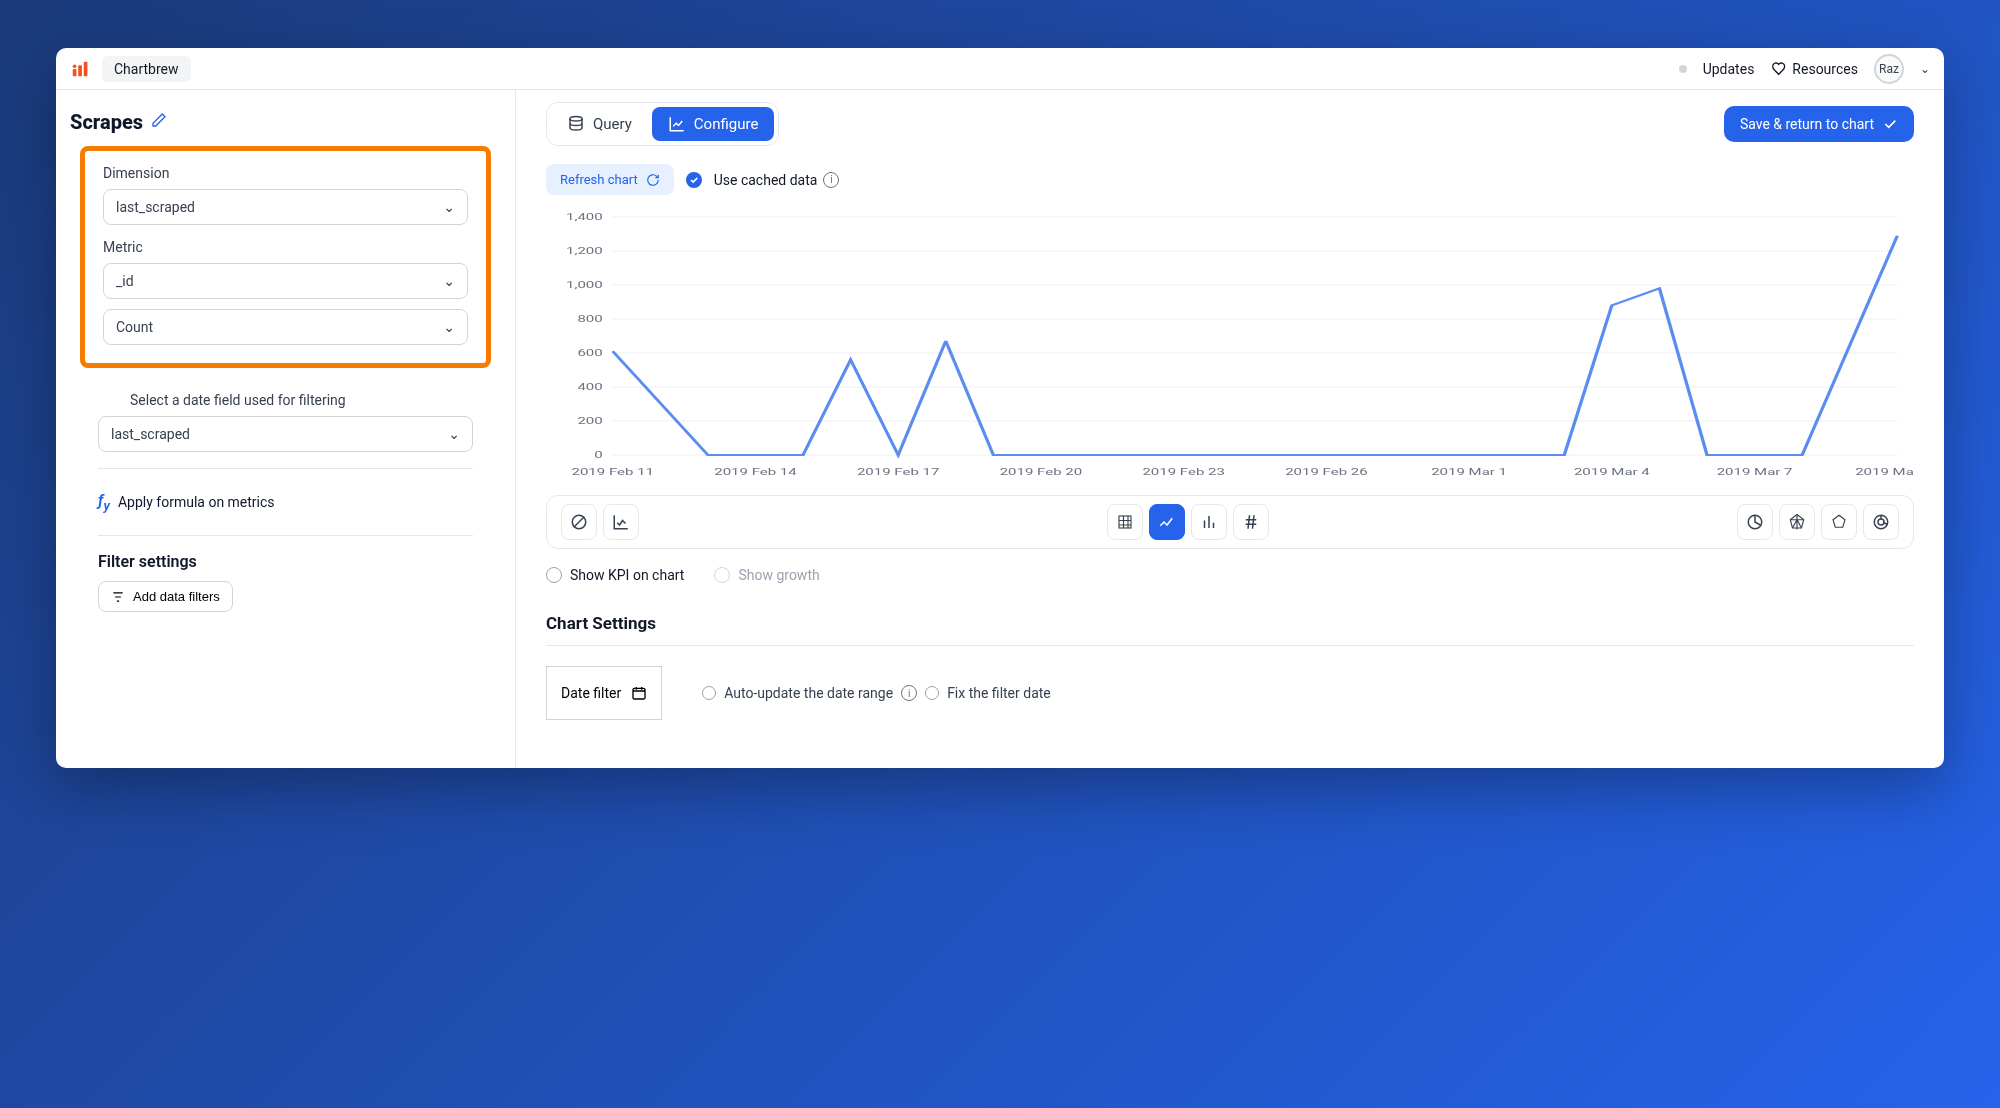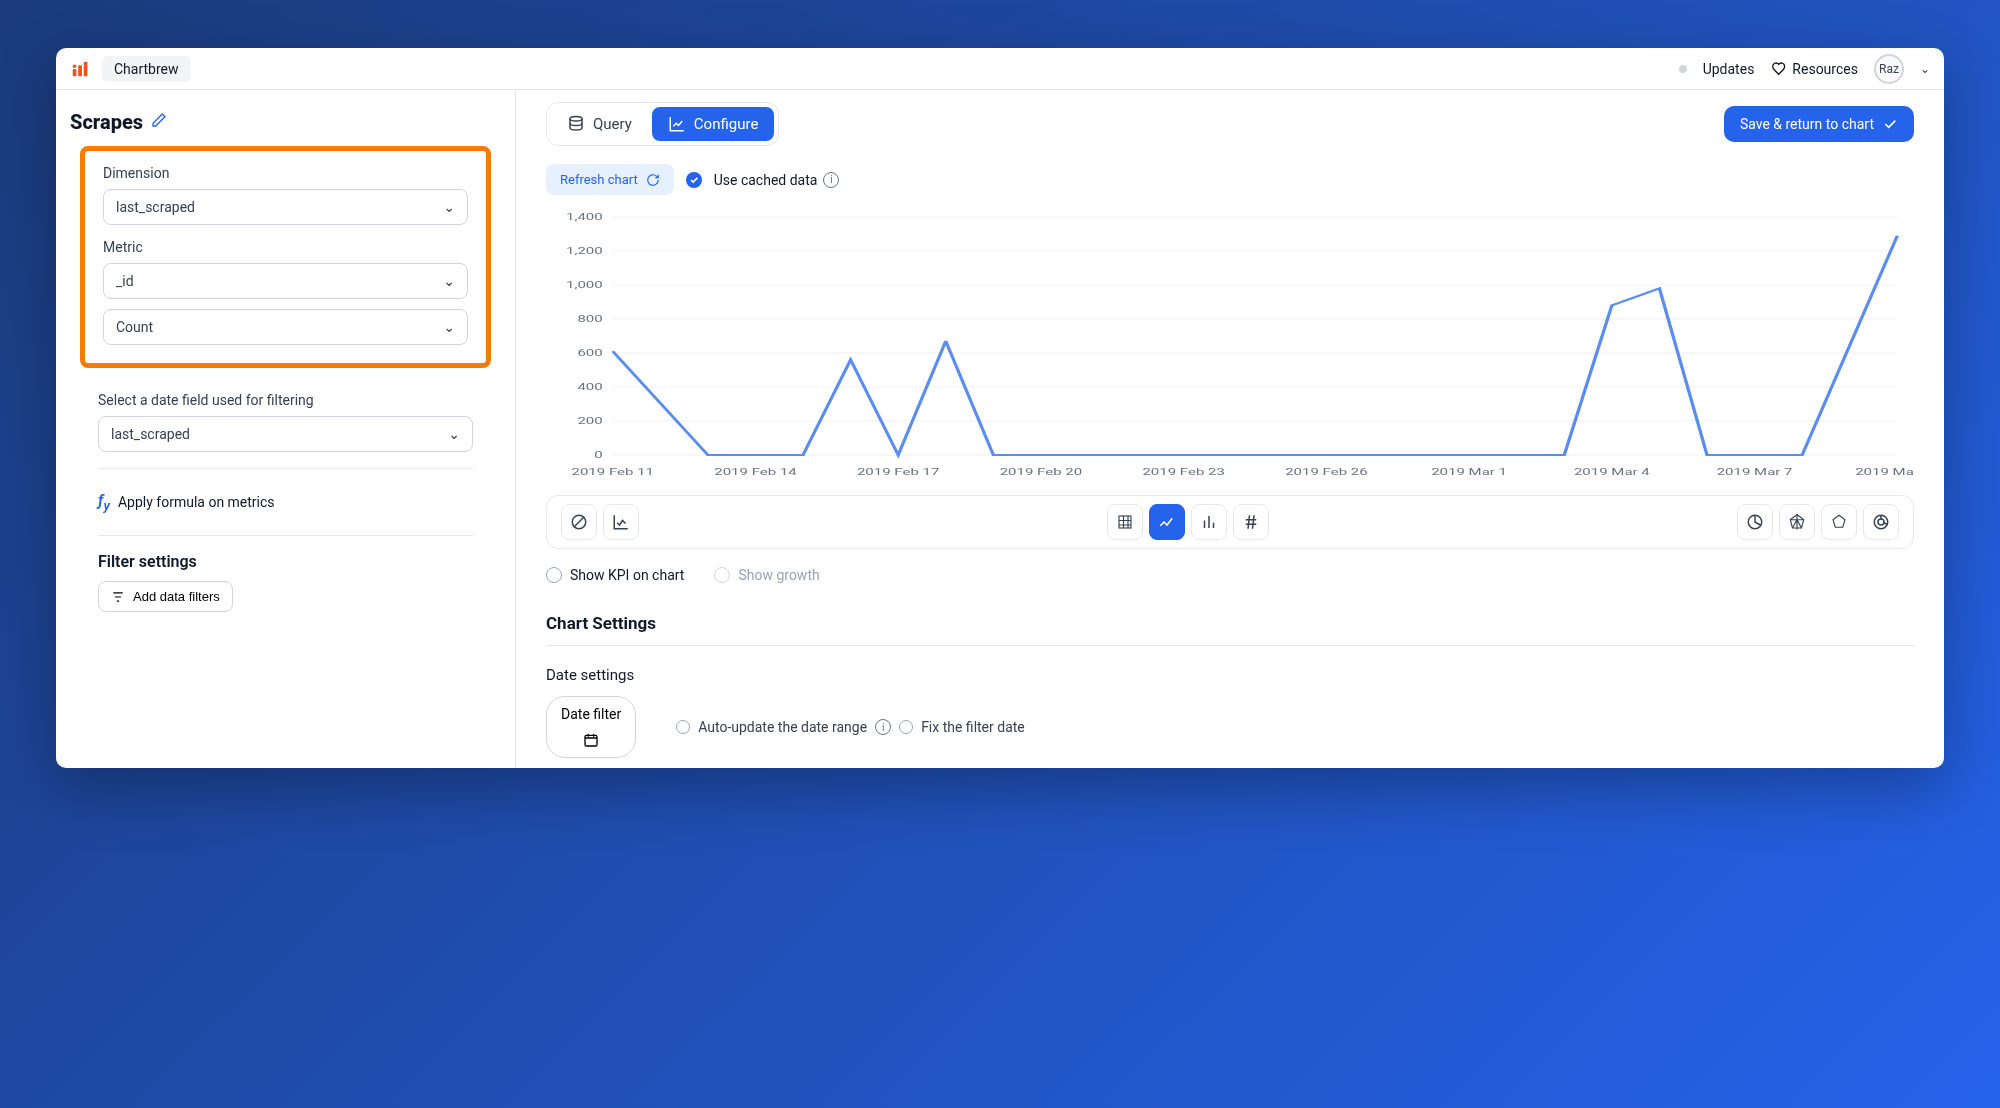--- a/index.html
+++ b/index.html
@@ -142,21 +142,21 @@
     justify-content: space-between;
     align-items: center;
     cursor: pointer;
   }
   .select + .select { margin-top: 10px; }
 
   .plain-block {
     padding: 18px 18px 0 18px;
     margin-left: 10px;
   }
-  .plain-block .form-label { margin-top: 6px; }
+  .plain-block .form-label { margin-top: 6px; margin-left: 32px; }
 
   .formula-row {
     display: flex;
     align-items: center;
     gap: 8px;
     color: #0f172a;
     font-size: 14px;
     margin-top: 16px;
     padding: 6px 0;
     cursor: pointer;
@@ -295,25 +295,24 @@
   .check-label.muted { color: #9ca3af; }
 
   .section-title {
     font-size: 17px; font-weight: 700; color: #111827;
     padding-bottom: 12px; border-bottom: 1px solid #e5e7eb;
     margin-bottom: 20px;
   }
   .sub-title { font-size: 15px; color: #111827; margin-bottom: 12px;}
   .date-row { display: flex; gap: 40px; }
   .date-filter-btn {
-    border: 1px solid #d1d5db; border-radius: 19px;
-    padding: 9px 14px; font-size: 14px;
+    border: 1px solid #d1d5db; border-radius: 0;
+    padding: 18px 14px; font-size: 14px;
     display: inline-flex; align-items: center; gap: 10px;
     cursor: pointer;
-    flex-direction: column;
   }
   .date-opts { display: flex; gap: 8px; }
   .date-opt { display: flex; align-items: center; gap: 8px; font-size: 14px; color: #374151;}
 </style>
 </head>
 <body>
 
 <div class="app-window">
 
   <div class="topbar">
@@ -546,21 +545,20 @@
           <span class="check-empty"></span>
           <span class="check-label">Show KPI on chart</span>
         </span>
         <span style="display:flex;align-items:center;gap:8px;">
           <span class="check-empty" style="border-color:#d1d5db"></span>
           <span class="check-label muted">Show growth</span>
         </span>
       </div>
 
       <div class="section-title">Chart Settings</div>
-      <div class="sub-title">Date settings</div>
       <div class="date-row">
         <div class="date-filter-btn">
           <span>Date filter</span>
           <svg width="16" height="16" viewBox="0 0 24 24" fill="none" stroke="currentColor" stroke-width="2">
               <rect x="3" y="5" width="18" height="16" rx="2"></rect>
               <path d="M3 9h18M8 3v4M16 3v4"></path>
             </svg>
         </div>
         <div class="date-opts">
           <div class="date-opt">

